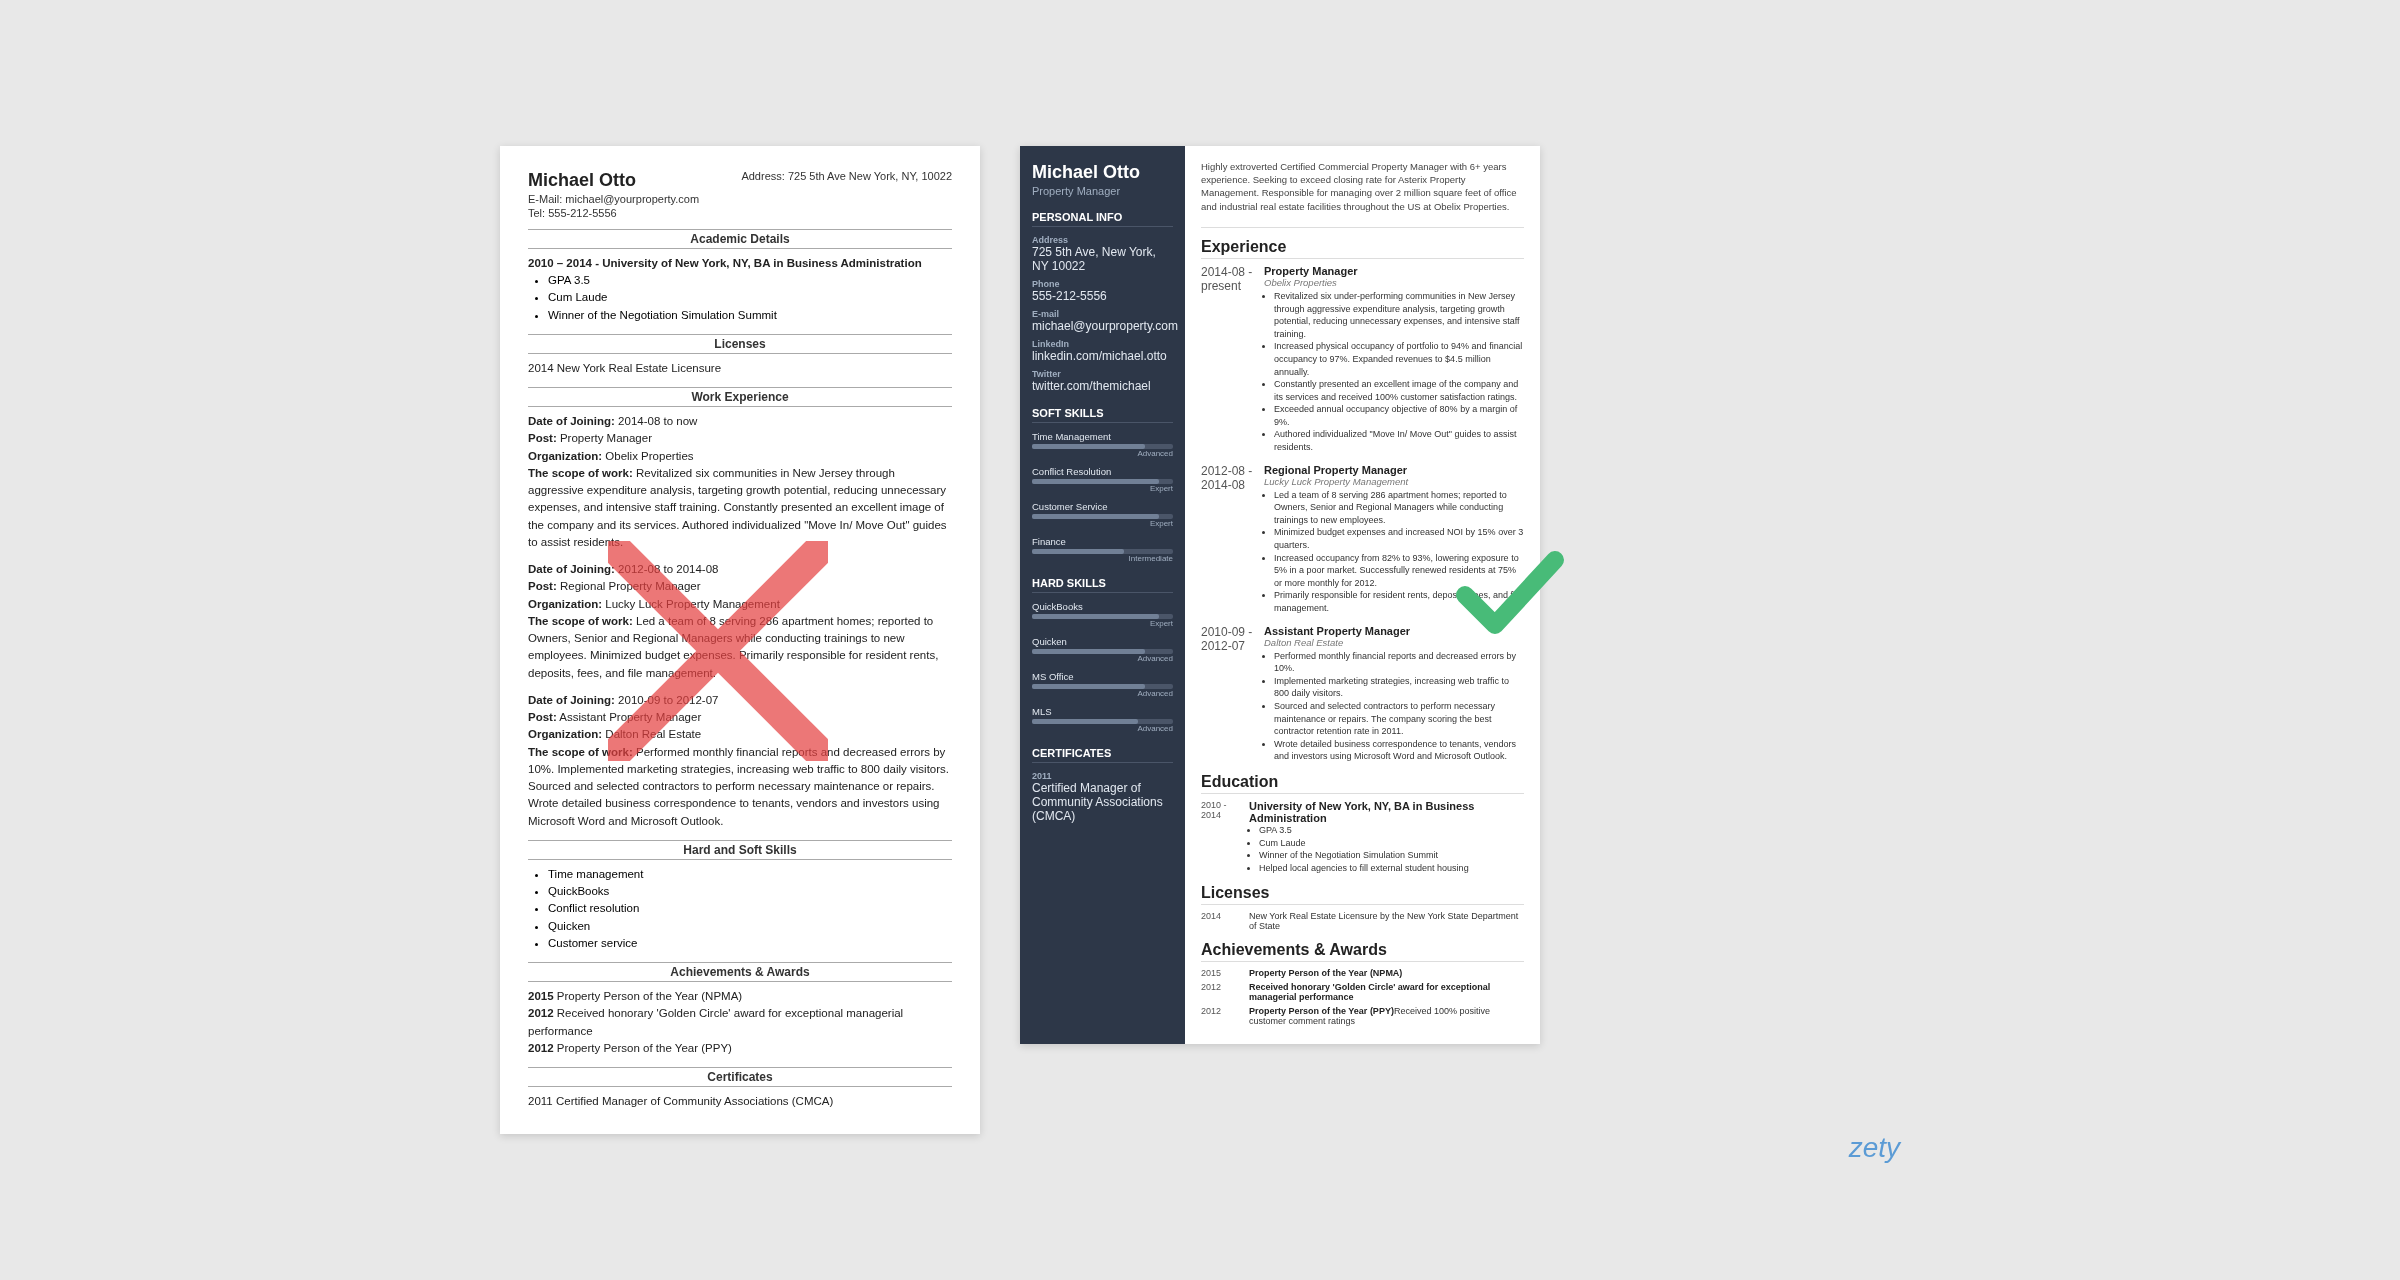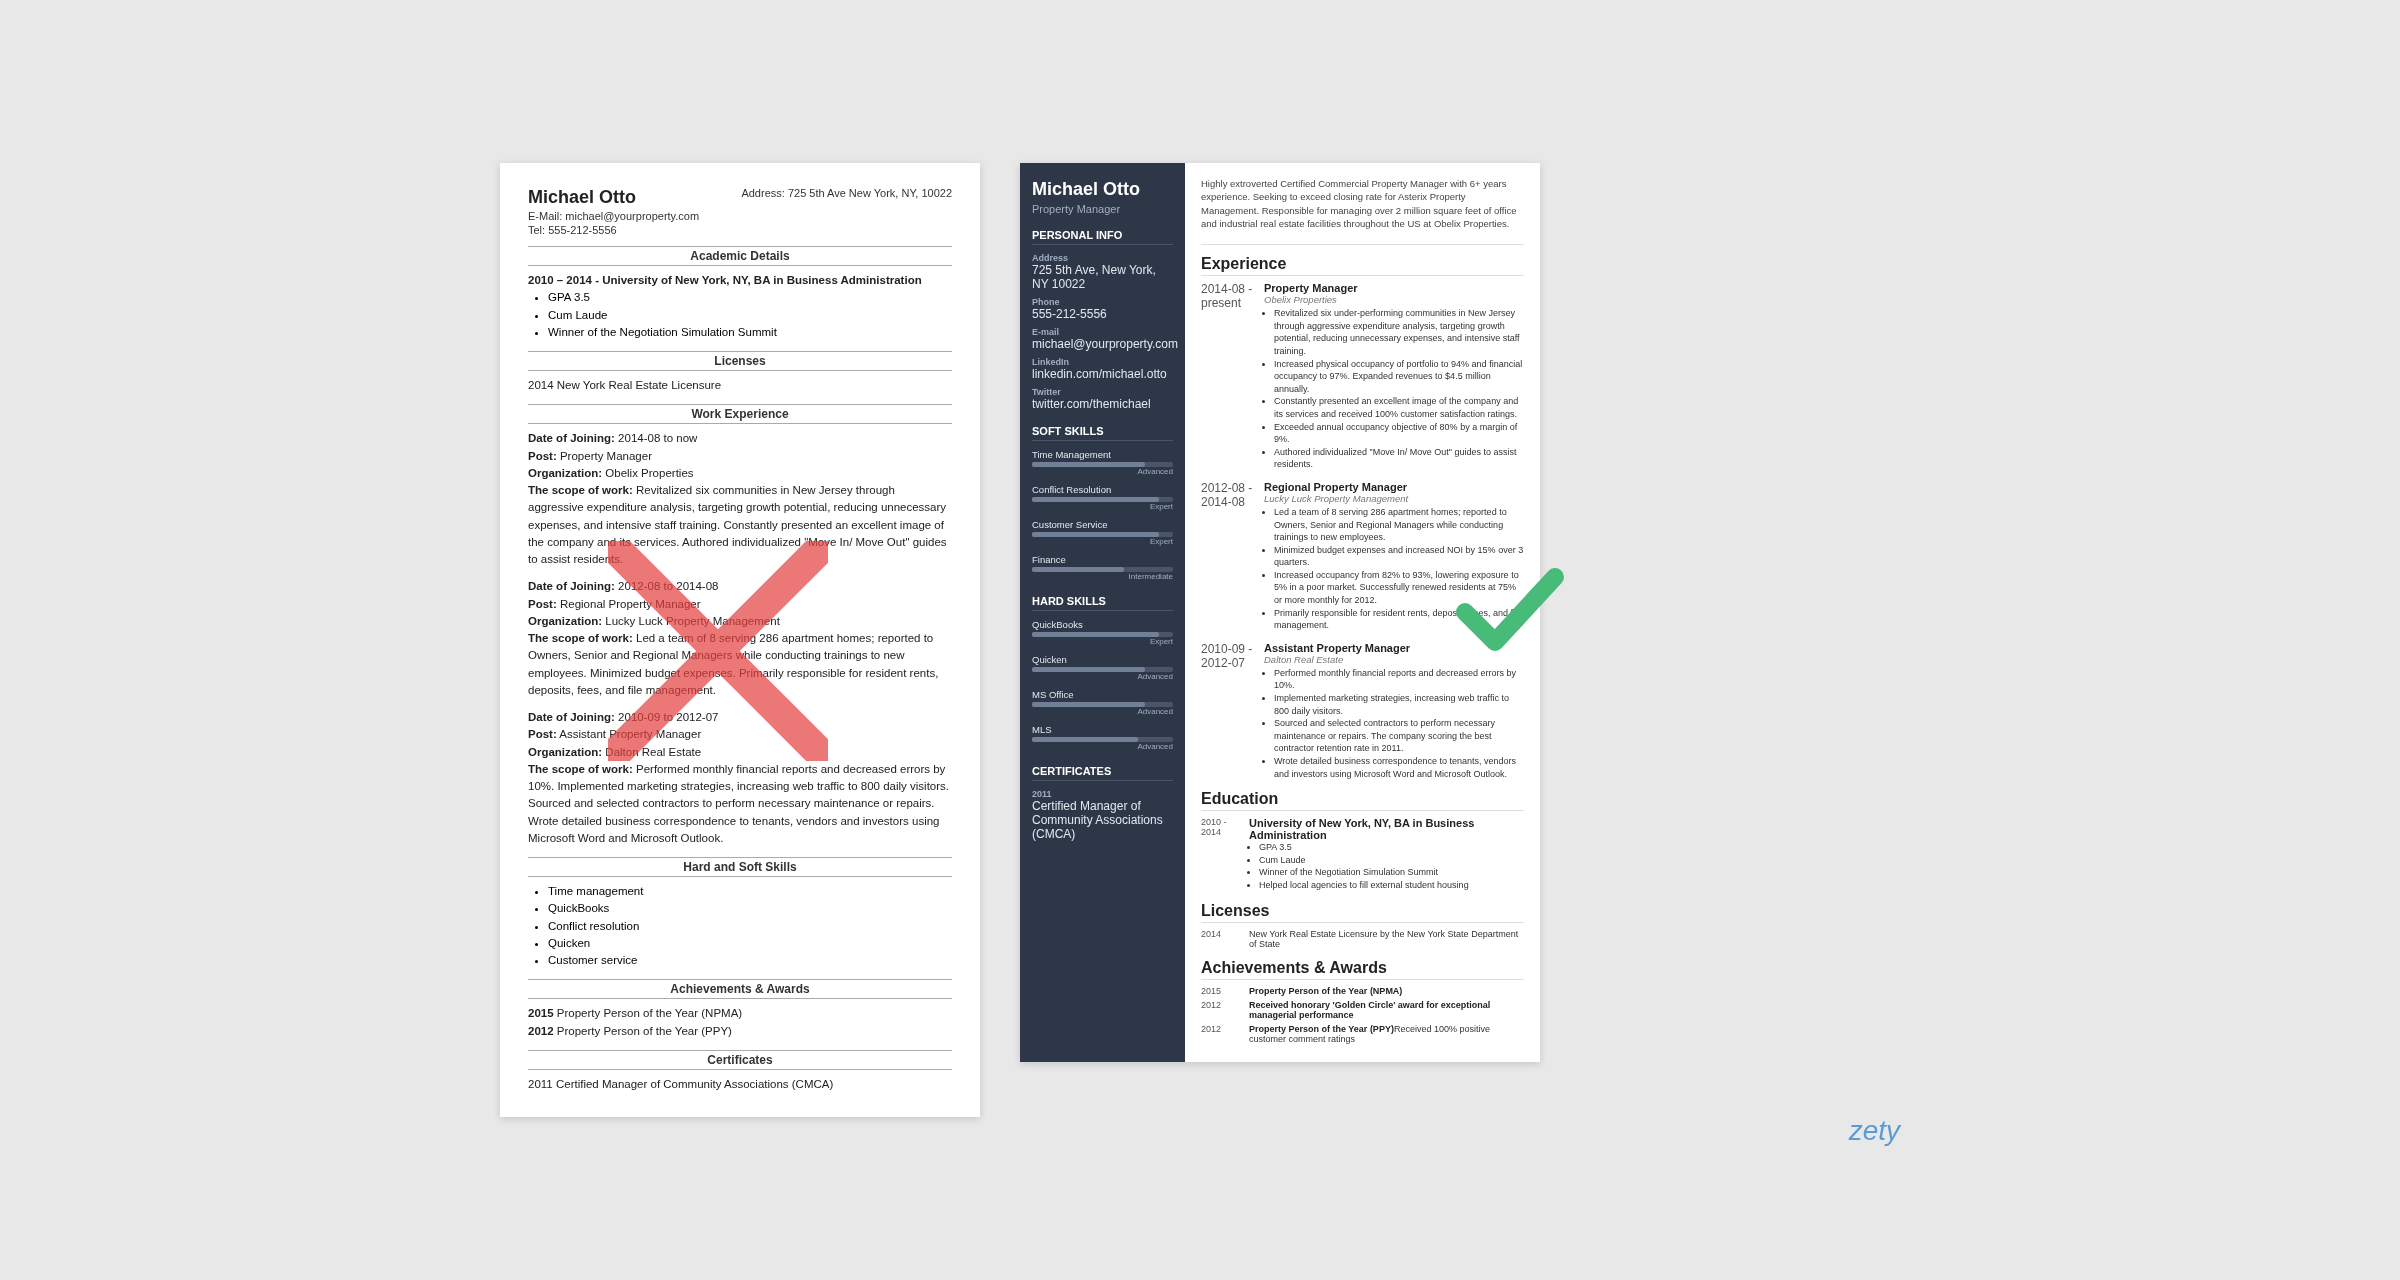--- a/index.html
+++ b/index.html
@@ -387,20 +387,21 @@
     <ul>
       <li>Time management</li>
       <li>QuickBooks</li>
       <li>Conflict resolution</li>
       <li>Quicken</li>
       <li>Customer service</li>
     </ul>
 
     <div class="section-title">Achievements &amp; Awards</div>
     <div class="entry-line"><strong>2015</strong> Property Person of the Year (NPMA)</div>
+    <div class="entry-line"><strong>2012</strong> Received honorary 'Golden Circle' award for exceptional managerial performance</div>
     <div class="entry-line"><strong>2012</strong> Property Person of the Year (PPY)</div>
 
     <div class="section-title">Certificates</div>
     <div class="entry-line">2011 Certified Manager of Community Associations (CMCA)</div>
   </div>
 
   <div class="resume-right">
 
     <svg class="badge-check" width="120" height="120" viewBox="0 0 120 120">
       <polyline points="15,60 45,90 105,25" stroke="#48bb78" stroke-width="18" fill="none" stroke-linecap="round" stroke-linejoin="round"></polyline>

